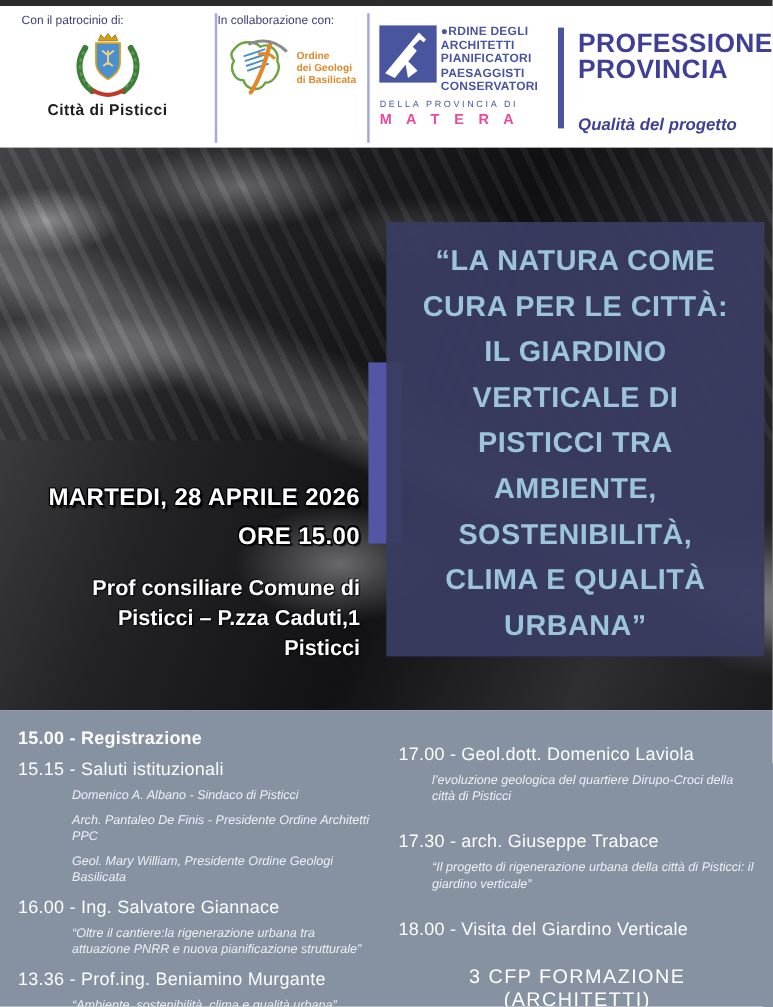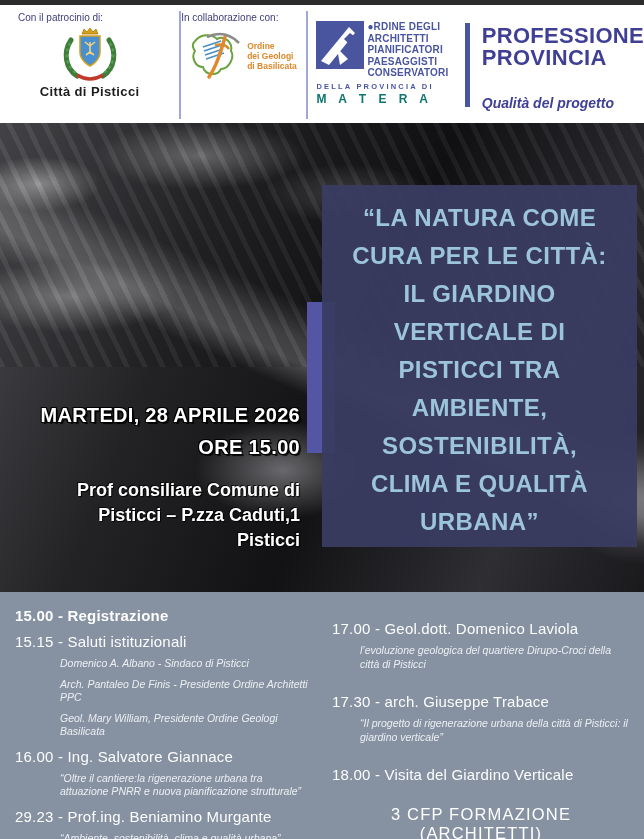--- a/index.html
+++ b/index.html
@@ -24,22 +24,22 @@
   .collab { width:130px; display:flex; flex-direction:column; }
   .collab .hlabel { padding-left:0; }
   .geologi-wrap { display:flex; align-items:center; margin-top:2px; padding-left:6px; }
   .geologi-text { margin-left:-2px; }
   .geologi-text div { font-size:8.5px; font-weight:bold; color:#e0882a; line-height:10px; }
 
   .matera { width:158px; padding:16px 0 0 8px; }
   .matera-top { display:flex; }
   .matera-lines { margin-left:3px; }
   .matera-lines div { font-size:10px; font-weight:bold; color:#4a55a0; line-height:11.5px; letter-spacing:.2px; white-space:nowrap; }
-  .matera-sub1 { font-size:7.5px; font-weight:bold; color:#4a55a0; letter-spacing:2.2px; margin-top:3px; white-space:nowrap; }
-  .matera-sub2 { font-size:12px; font-weight:bold; color:#0f766e; letter-spacing:4.5px; margin-top:1px; white-space:nowrap; }
+  .matera-sub1 { font-size:7.5px; font-weight:normal; color:#4a55a0; letter-spacing:2.2px; margin-top:3px; white-space:nowrap; }
+  .matera-sub2 { font-size:12px; font-weight:bold; color:#ec4899; letter-spacing:4.5px; margin-top:1px; white-space:nowrap; }
 
   .thickdiv { width:5px; background:#4a55a0; height:84px; margin:18px 0 0 4px; }
 
   .brand { flex:1; padding:20px 0 0 12px; }
   .brand-title div { font-size:22px; font-weight:bold; color:#3f3f96; line-height:22px; letter-spacing:.3px; }
   .brand-tagline { font-size:14px; font-weight:bold; font-style:italic; color:#3f3f96; margin-top:26px; }
 
   
   .hero { position:relative; height:469px; overflow:hidden; }
   .photo { position:absolute; inset:0; background-color:#141414;
@@ -197,21 +197,21 @@
         <div class="entry-label">15.15 - Saluti istituzionali</div>
         <div class="entry-sub">Domenico A. Albano - Sindaco di Pisticci</div>
         <div class="entry-sub">Arch. Pantaleo De Finis - Presidente Ordine Architetti PPC</div>
         <div class="entry-sub">Geol. Mary William, Presidente Ordine Geologi Basilicata</div>
       </div>
       <div class="entry">
         <div class="entry-label">16.00 - Ing. Salvatore Giannace</div>
         <div class="entry-sub">“Oltre il cantiere:la rigenerazione urbana tra attuazione PNRR e nuova pianificazione strutturale”</div>
       </div>
       <div class="entry">
-        <div class="entry-label">29.23 - Prof.ing. Beniamino Murgante</div>
+        <div class="entry-label">13.36 - Prof.ing. Beniamino Murgante</div>
         <div class="entry-sub">“Ambiente, sostenibilità, clima e qualità urbana”</div>
       </div>
     </div>
 
     <div class="pcol-right">
       <div class="entry">
         <div class="entry-label">17.00 - Geol.dott. Domenico Laviola</div>
         <div class="entry-sub">l’evoluzione geologica del quartiere Dirupo-Croci della città di Pisticci</div>
       </div>
       <div class="gap"></div>

